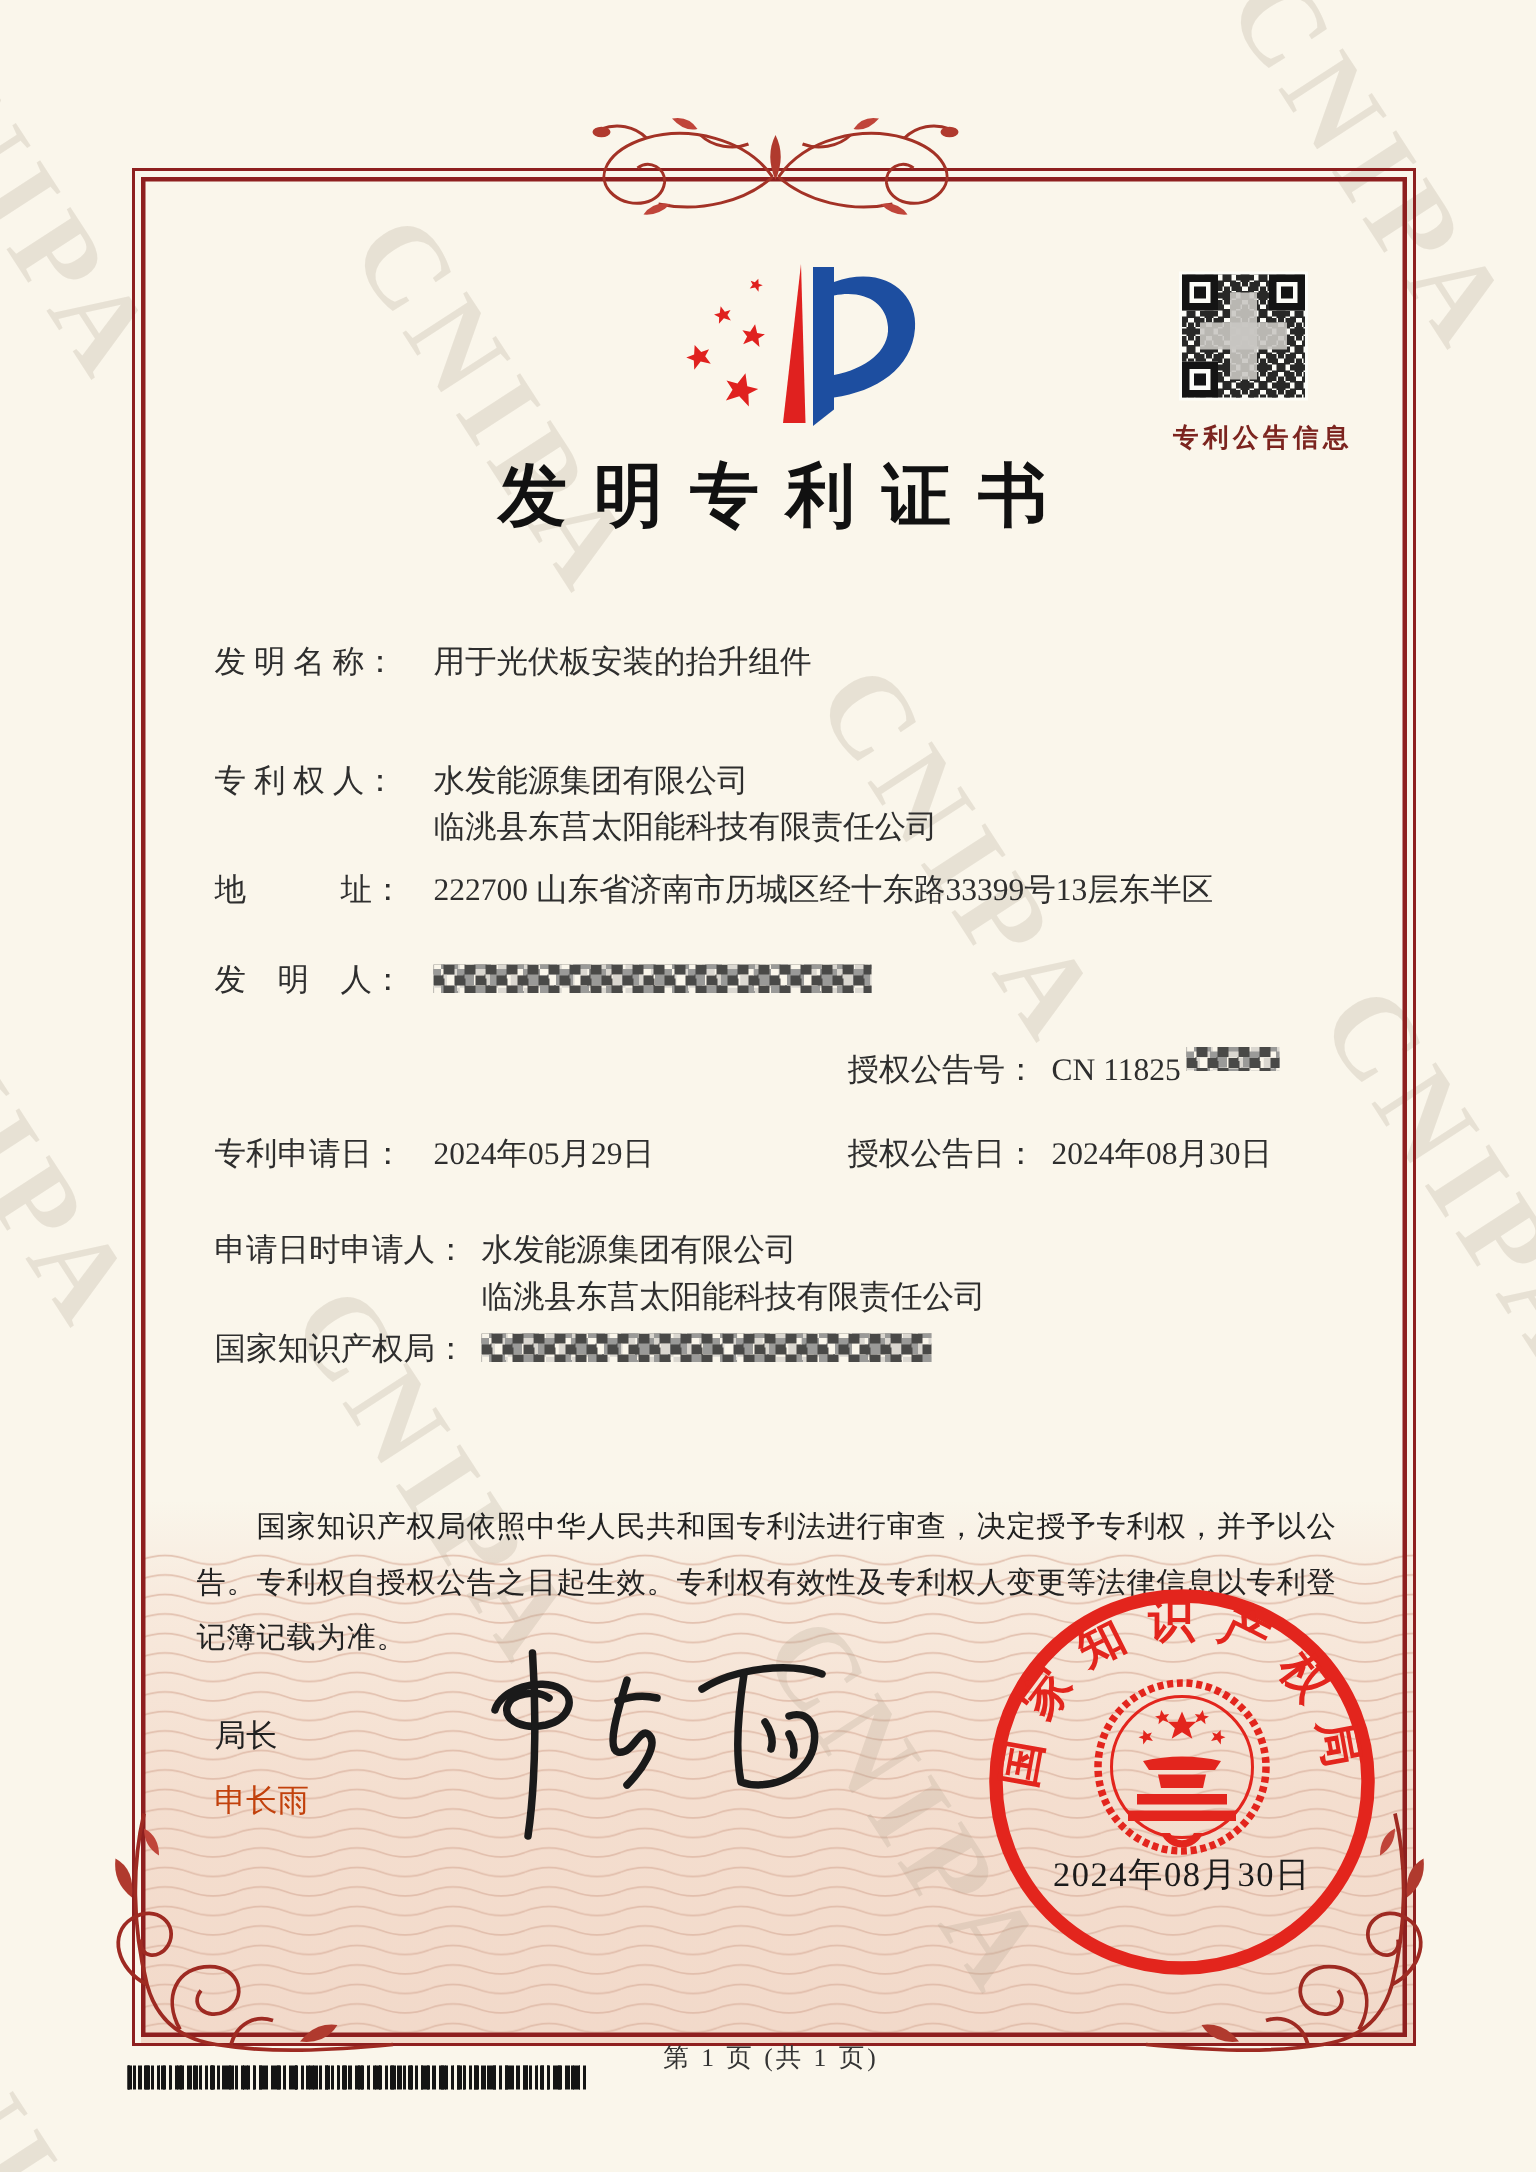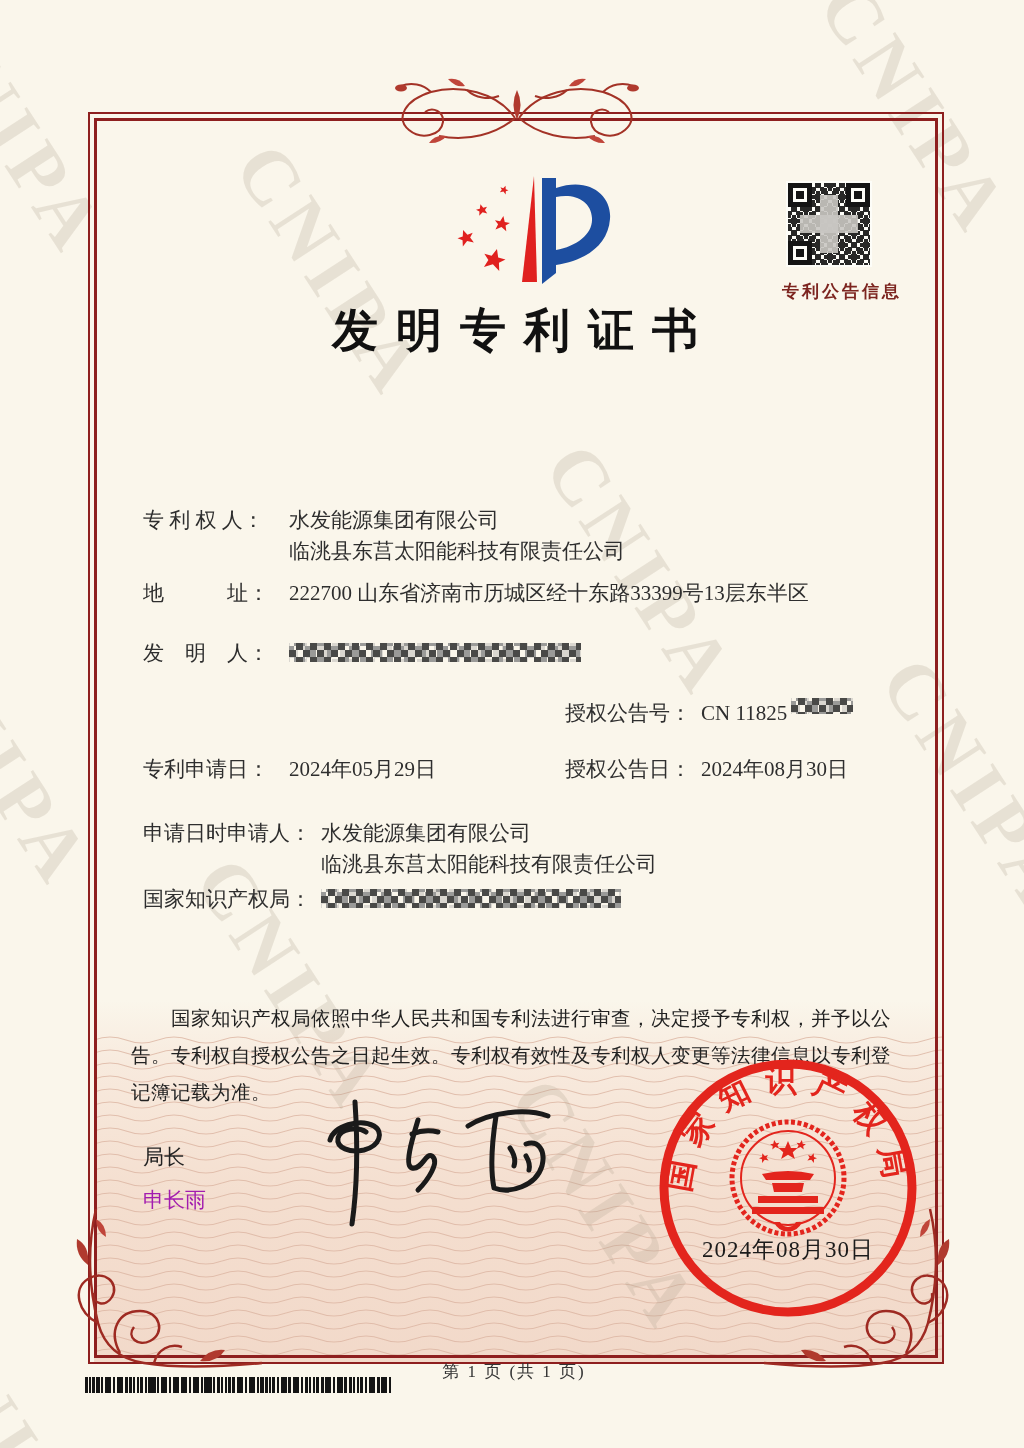--- a/index.html
+++ b/index.html
@@ -47,21 +47,21 @@
                      repeating-conic-gradient(#8a8a8a 0 25%,transparent 0 50%),
                      repeating-conic-gradient(#d5d2cc 0 25%,transparent 0 50%);
     background-size:14px 14px,22px 22px,17px 17px;background-position:0 0,5px 3px,9px 7px;}
   .mosaic.inline{height:16px;margin:0 0 0 4px;vertical-align:-2px;}
 
   .statement{position:absolute;left:131px;top:980px;width:764px;font-size:19.5px;line-height:37px;
              text-indent:40px;color:#222;letter-spacing:.5px;z-index:3;}
 
   
   .sig-title{position:absolute;left:143px;top:1143px;font-size:21px;font-family:"Liberation Sans","DejaVu Sans",sans-serif;color:#222;z-index:3;}
-  .sig-name{position:absolute;left:143px;top:1186px;font-size:21px;font-family:"Liberation Sans","DejaVu Sans",sans-serif;color:#a21caf;z-index:3;}
+  .sig-name{position:absolute;left:143px;top:1186px;font-size:21px;font-family:"Liberation Sans","DejaVu Sans",sans-serif;color:#c2410c;z-index:3;}
   .sig-svg{position:absolute;left:300px;top:1082px;z-index:3;}
   .seal{position:absolute;left:656px;top:1056px;width:264px;height:264px;z-index:4;}
   .seal-date{position:absolute;left:0;top:178px;width:264px;text-align:center;font-size:23px;
              color:#1b1b1b;letter-spacing:1px;z-index:5;}
 
   
   .pageno{position:absolute;left:88px;top:1318px;width:852px;text-align:center;font-size:17px;
           letter-spacing:2px;color:#333;z-index:3;margin-top:42px;}
   .barcode{position:absolute;left:85px;top:1377px;width:306px;height:16px;z-index:3;
     background-image:repeating-linear-gradient(90deg,#141414 0 2px,transparent 2px 4px),
@@ -154,20 +154,24 @@
     <div class="qr-cv"></div>
     <div class="qr-ch"></div>
     <div class="qr-eye tl"></div>
     <div class="qr-eye tr"></div>
     <div class="qr-eye bl"></div>
   </div>
   <div class="qr-caption">专利公告信息</div>
 
   <div class="title">发明专利证书</div>
 
+  <div class="row" style="top:426px">
+    <span class="lbl">发 明 名 称：</span>
+    <span class="val">用于光伏板安装的抬升组件</span>
+  </div>
 
   <div class="row" style="top:505px">
     <span class="lbl">专 利 权 人：</span>
     <span class="val">
       <span style="display:block">水发能源集团有限公司</span>
       <span style="display:block">临洮县东莒太阳能科技有限责任公司</span>
     </span>
   </div>
 
   <div class="row" style="top:578px">

